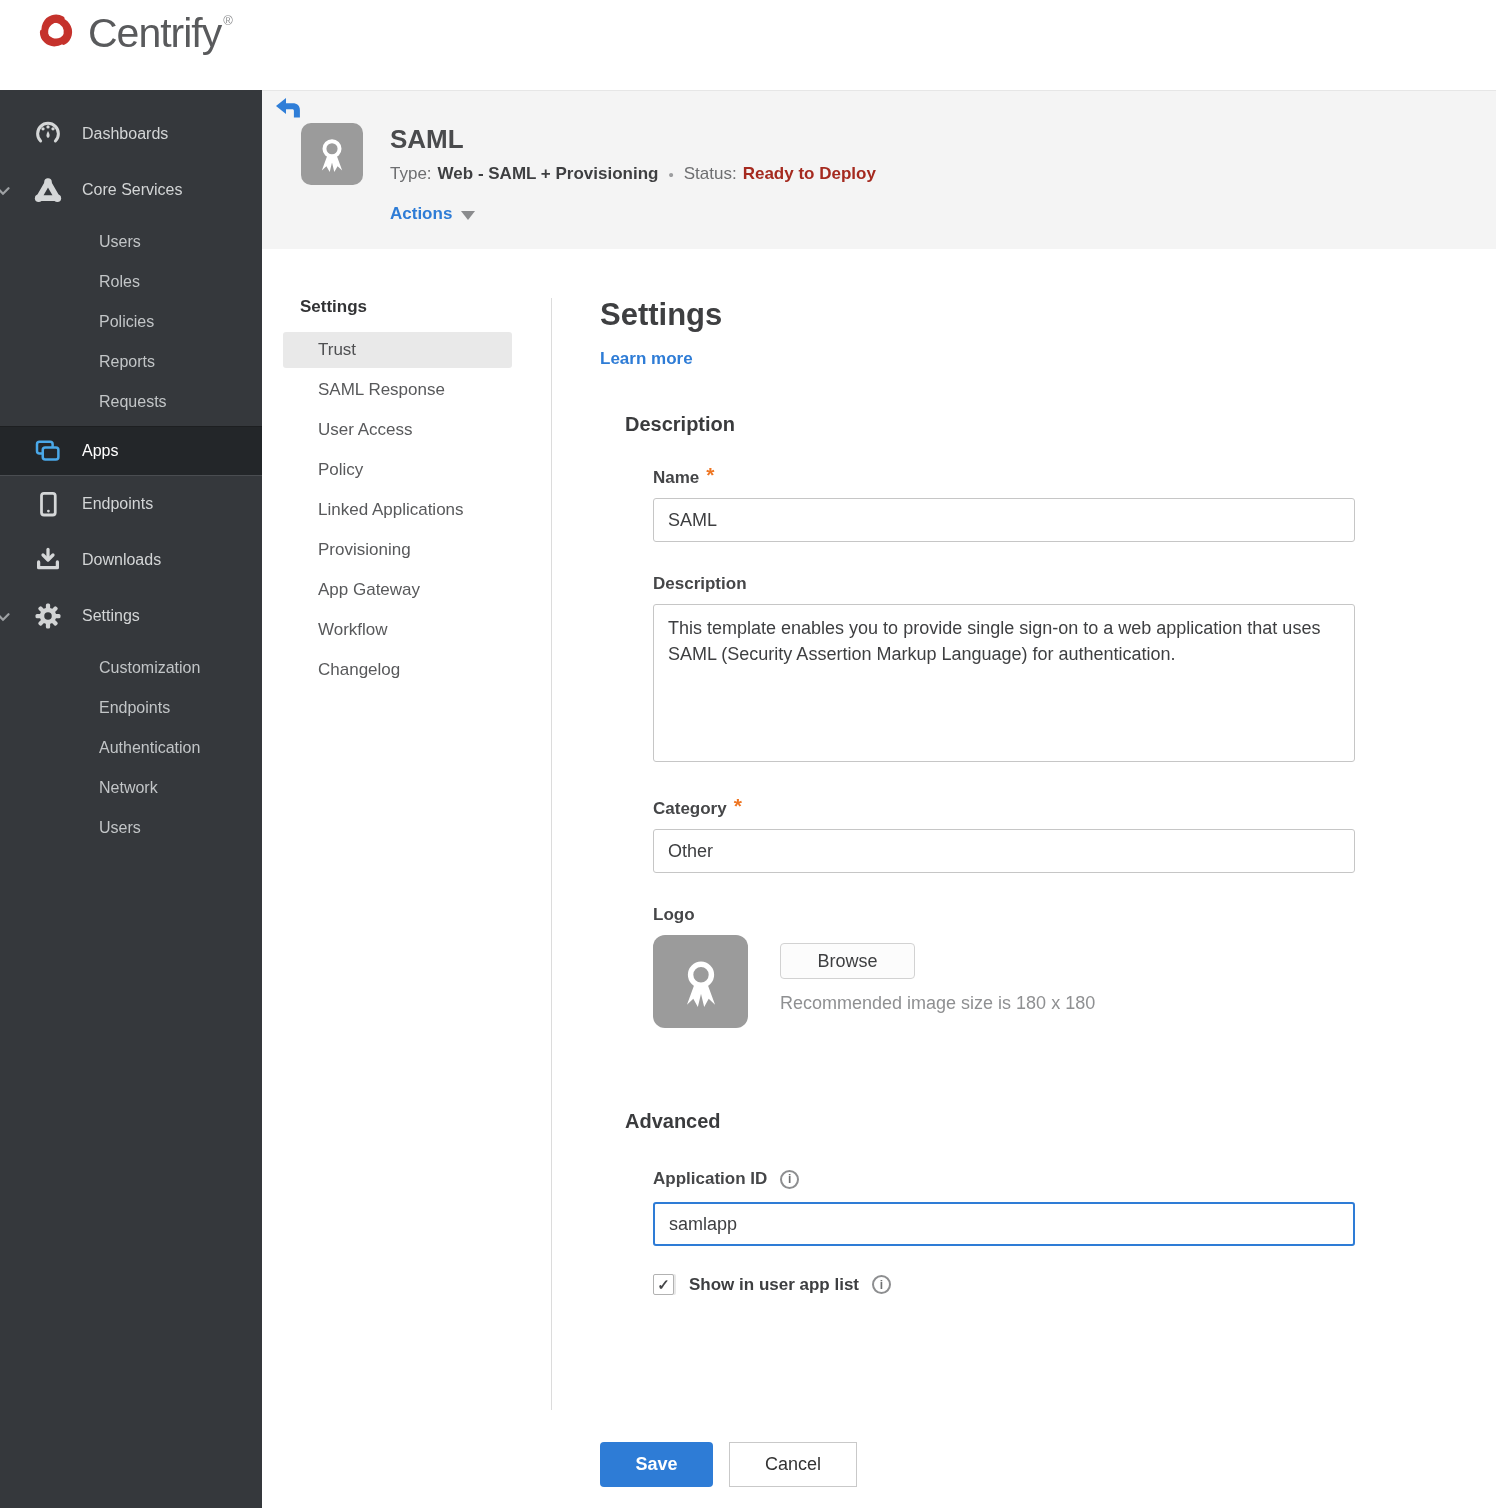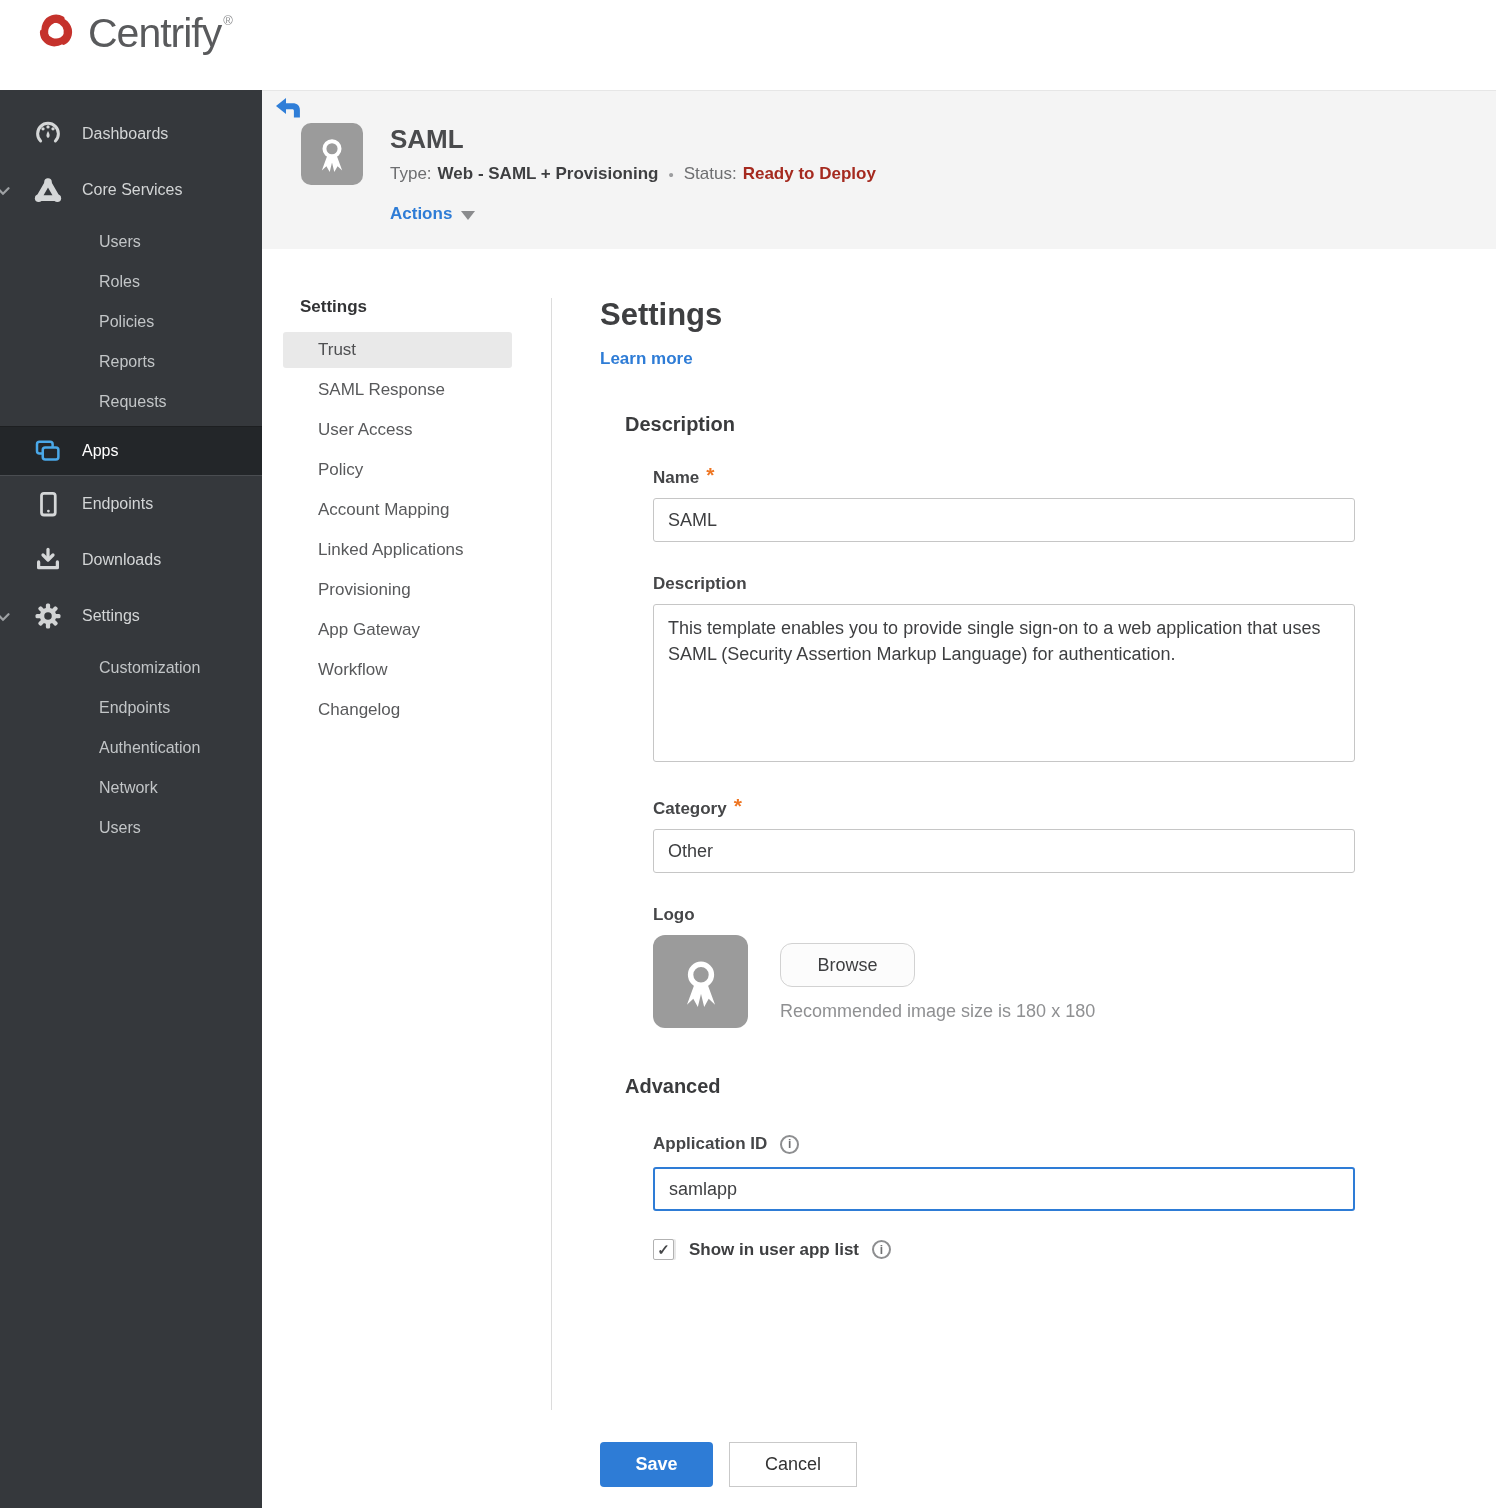--- a/index.html
+++ b/index.html
@@ -50,23 +50,23 @@
   .section-title { margin:44px 0 0 25px; font-size:20px; font-weight:bold; color:#3a3b3d; }
   .fields { margin-left:53px; }
   .field-label { margin-top:32px; font-size:17px; font-weight:bold; color:#454648; display:flex; align-items:center; }
   .req { color:#ee7623; margin-left:7px; font-size:21px; line-height:14px; position:relative; top:-3px; }
   .text-input { display:block; margin-top:10px; width:702px; height:44px; border:1px solid #c6c6c6; border-radius:3px; padding:0 14px; font-size:18px; color:#3e3f41; font-family:inherit; background:#fff; outline:none; }
   .text-area { display:block; margin-top:10px; width:702px; height:158px; border:1px solid #c6c6c6; border-radius:3px; padding:10px 14px; font-size:18px; line-height:1.45; color:#3e3f41; font-family:inherit; resize:none; outline:none; }
   .text-input.focused { border:2px solid #2e7cd6; }
   .logo-row { display:flex; margin-top:10px; }
   .logo-box { width:95px; height:93px; background:#9b9b9b; border-radius:12px; display:flex; align-items:center; justify-content:center; flex:none; }
   .logo-right { margin-left:32px; padding-top:8px; }
-  .browse-btn { width:135px; height:44px; background:#fcfcfc; border:1px solid #d2d2d2; border-radius:12px; font-size:18px; color:#3e3f41; font-family:inherit; cursor:pointer; }
+  .browse-btn { width:135px; height:36px; background:#fcfcfc; border:1px solid #d2d2d2; border-radius:4px; font-size:18px; color:#3e3f41; font-family:inherit; cursor:pointer; }
   .recommended { margin-top:14px; color:#8f9092; font-size:18px; }
-  .section-title.advanced { margin-top:47px; }
+  .section-title.advanced { margin-top:82px; }
   .label-row { display:flex; align-items:center; }
   .info-icon { width:19px; height:19px; border:2px solid #8d8e90; border-radius:50%; color:#6f7072; font-size:12px; font-weight:bold; display:inline-flex; align-items:center; justify-content:center; margin-left:13px; cursor:pointer; flex:none; }
   .info-icon::before { content:"i"; }
   .checkbox-row { margin-top:28px; display:flex; align-items:center; }
   .checkbox { width:21px; height:21px; border:1px solid #b2b2b2; border-radius:2px; background:#ffffff; box-shadow:2px 0 0 #e8e8e8; display:flex; align-items:center; justify-content:center; cursor:pointer; }
   .checkbox::before { content:"✓"; color:#454648; font-size:15px; font-weight:bold; }
   .checkbox-label { margin-left:15px; font-weight:bold; font-size:17px; color:#3e3f41; }
 
   
   .footer-actions { position:absolute; left:600px; top:1442px; display:flex; }
@@ -231,21 +231,20 @@
       <span class="caret-down"></span>
     </div>
   </div>
 
   <div class="subnav">
     <div class="subnav-header">Settings</div>
     <div class="subnav-item selected">Trust</div>
     <div class="subnav-item">SAML Response</div>
     <div class="subnav-item">User Access</div>
     <div class="subnav-item">Policy</div>
-    <div class="subnav-item">Account Mapping</div>
     <div class="subnav-item">Linked Applications</div>
     <div class="subnav-item">Provisioning</div>
     <div class="subnav-item">App Gateway</div>
     <div class="subnav-item">Workflow</div>
     <div class="subnav-item">Changelog</div>
   </div>
   <div class="vdivider"></div>
 
   <div class="content">
     <div class="page-title">Settings</div>

